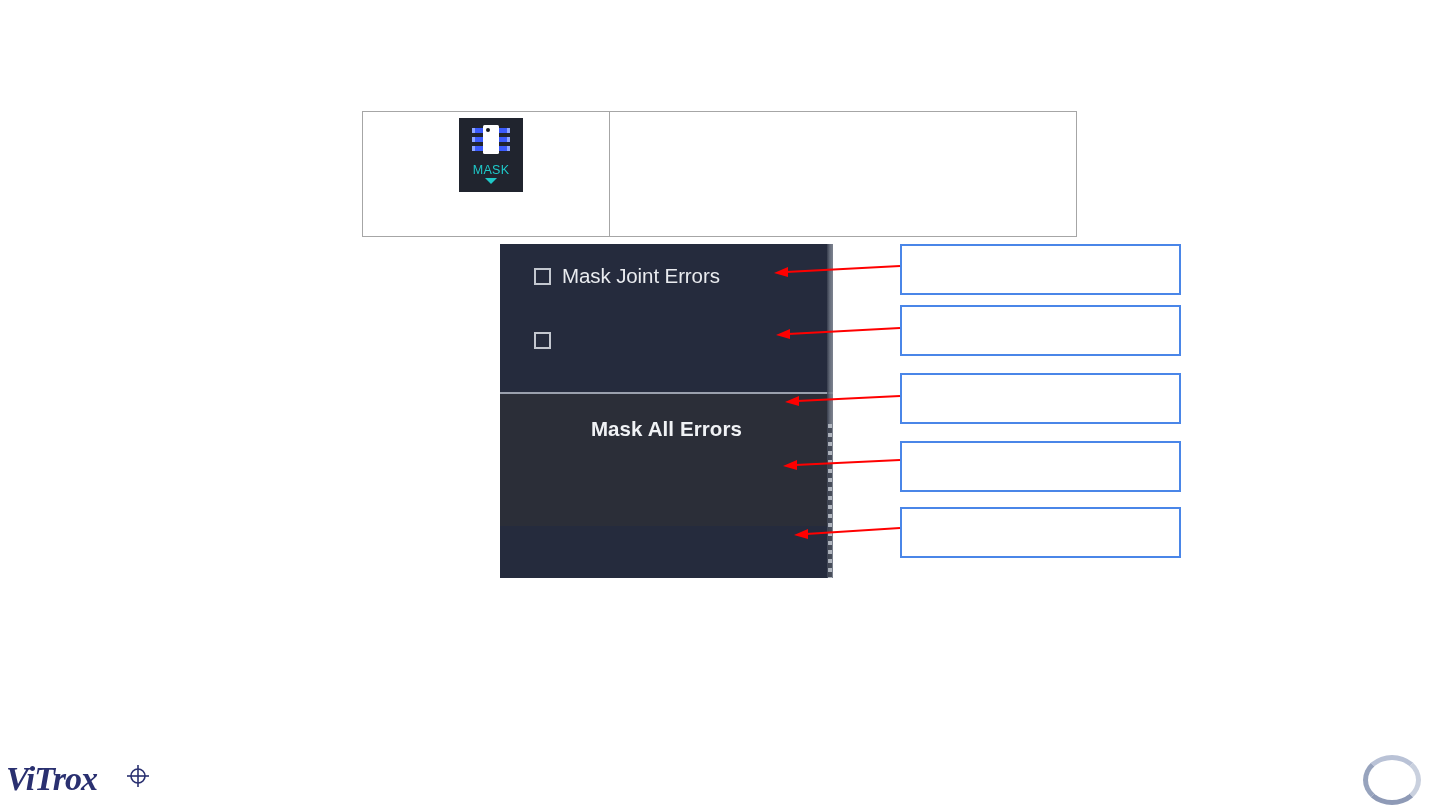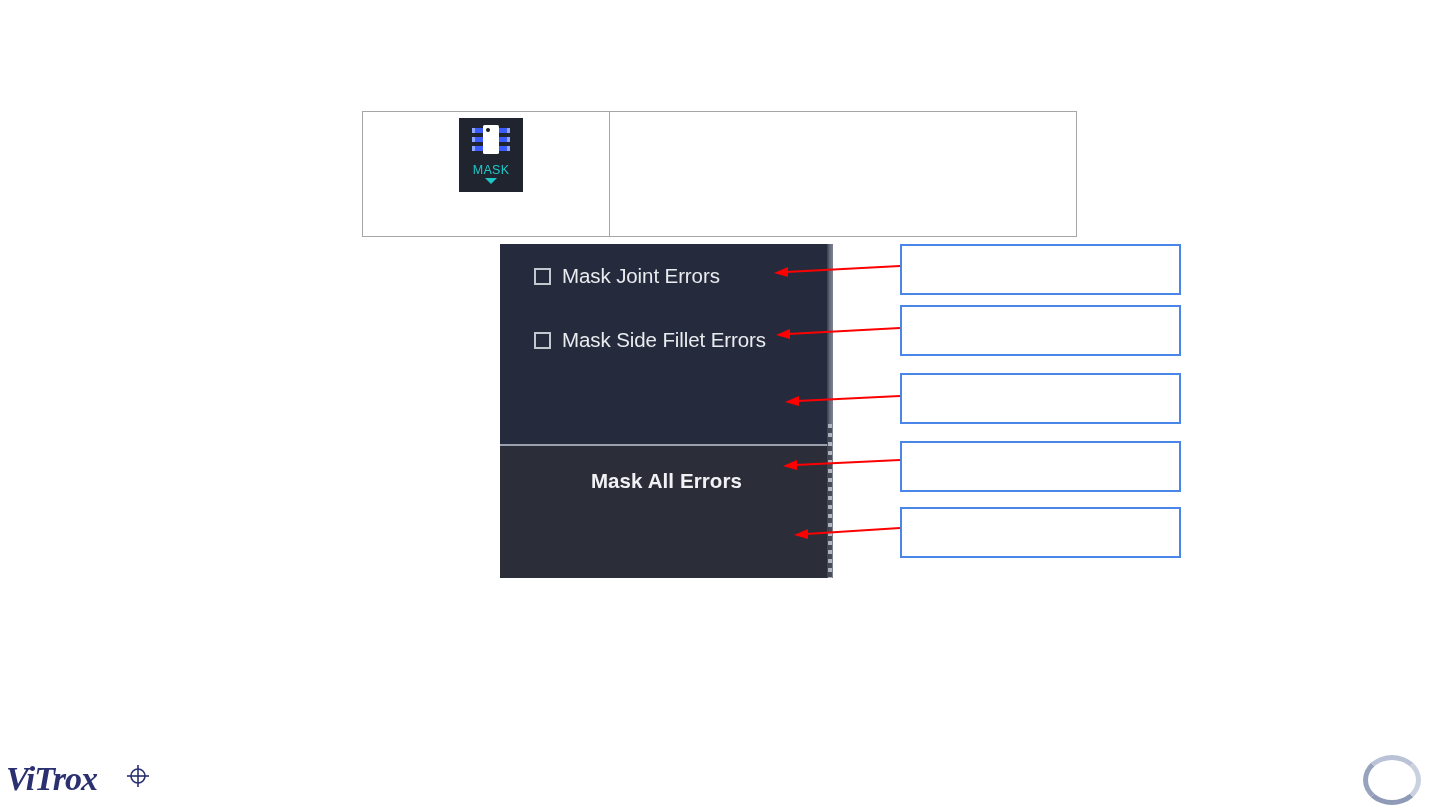--- a/index.html
+++ b/index.html
@@ -84,21 +84,21 @@
     position: absolute;
     left: 500px;
     top: 244px;
     width: 333px;
     height: 334px;
     background: #252b3d;
     box-sizing: border-box;
     overflow: hidden;
   }
   .menu-top {
-    height: 200px;
+    height: 148px;
     background: #252b3d;
     position: relative;
     box-sizing: border-box;
   }
   .menu-sep {
     height: 2px;
     background: #9aa0ad;
     width: 100%;
   }
   .menu-bottom {
@@ -271,21 +271,20 @@
   <div class="menu-top">
 
     <div class="menu-item">
       <span class="chkbox"></span>
       <span class="menu-label">Mask Joint Errors</span>
     </div>
 
 
     <div class="menu-item">
       <span class="chkbox"></span>
-      <span class="menu-label">Mask Side Fillet Errors</span>
     </div>
 
   </div>
 
   <div class="menu-sep"></div>
 
   <div class="menu-bottom">
 
     <div class="menu-action">
       <span class="menu-label">Mask All Errors</span>

